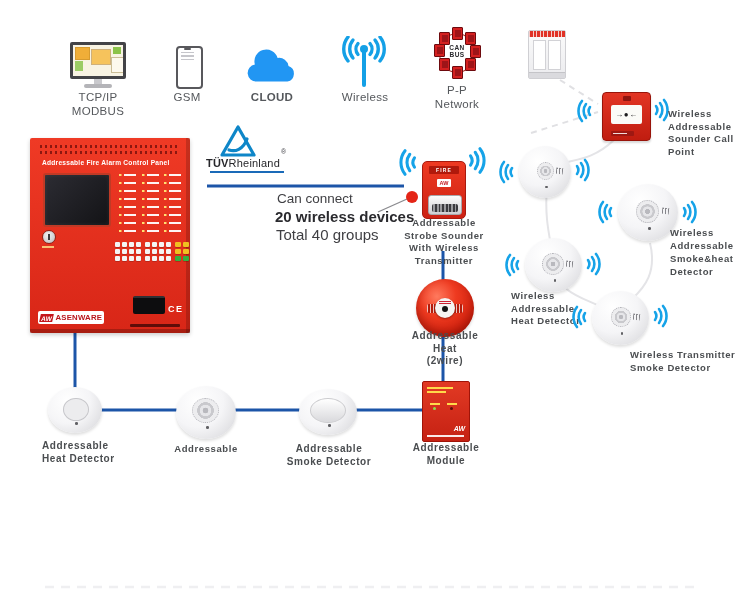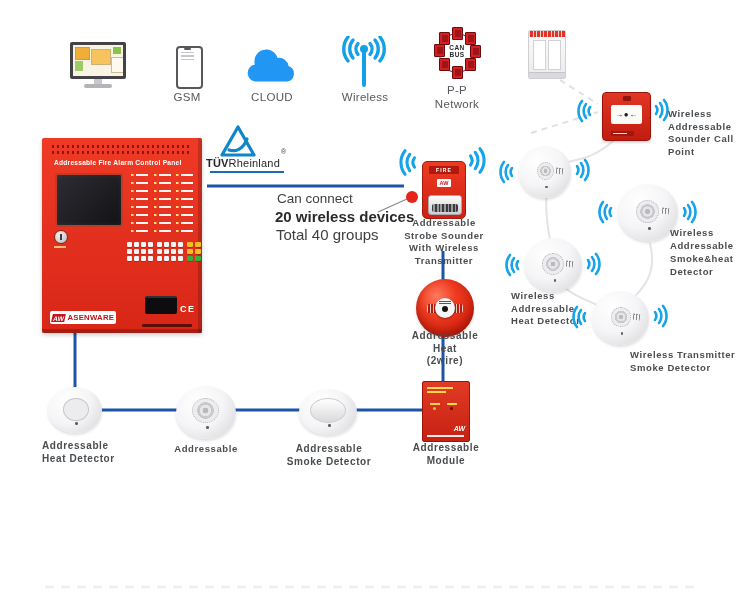--- a/index.html
+++ b/index.html
@@ -38,21 +38,21 @@
   .rep-top{position:absolute;left:0;top:0;right:0;height:6px;background:#e03226;
       background-image:repeating-linear-gradient(90deg,rgba(255,255,255,.75) 0 1px,transparent 1px 3.6px);}
   .rep-col{position:absolute;top:9px;width:11px;height:28px;background:#fff;border:1px solid #d2d2d6;}
   .rep-base{position:absolute;left:0;right:0;bottom:0;height:5px;background:#dadade;border-top:1px solid #c4c4c8;}
   
   .tuv-tri{left:220px;top:124px;width:36px;height:34px;}
   .tuv-text{position:absolute;left:206px;top:157px;font-size:11px;color:#26262a;letter-spacing:.2px;text-align:center;}
   .tuv-text b{font-weight:800;}
   .tuv-reg{position:absolute;left:281px;top:148px;font-size:7px;color:#44444a;}
   
-  .panel{left:42px;top:138px;width:160px;height:195px;background:linear-gradient(#ef3a25,#d82617);border-radius:2px;
+  .panel{left:30px;top:138px;width:160px;height:195px;background:linear-gradient(#ef3a25,#d82617);border-radius:2px;
          box-shadow:0 2px 4px rgba(0,0,0,.2);}
   .panel::before{content:"";position:absolute;right:0;top:0;width:4px;height:100%;background:rgba(0,0,0,.17);}
   .panel::after{content:"";position:absolute;left:0;bottom:0;width:100%;height:4px;background:rgba(0,0,0,.22);}
   .vents{position:absolute;left:10px;width:140px;height:3px;
          background:repeating-linear-gradient(90deg,#8c1710 0 2px,transparent 2px 5px);}
   .ptitle{position:absolute;left:12px;top:21px;width:145px;color:#fff;font-size:6.6px;font-weight:bold;letter-spacing:.25px;}
   .pscreen{position:absolute;left:13px;top:35px;width:64px;height:50px;background:linear-gradient(135deg,#2c2c33,#131316);
            border:2px solid #c03a26;border-radius:3px;box-shadow:inset 0 0 5px rgba(255,255,255,.07);}
   .ind{position:absolute;left:89px;top:34px;display:flex;gap:3.5px;}
   .ind-col{width:19px;height:62px;
@@ -166,28 +166,32 @@
     <div class="mon-screen">
       <i class="mon-r1"></i>
         <i class="mon-r2"></i>
         <i class="mon-r3"></i>
         <i class="mon-r4"></i>
         <i class="mon-r5"></i>
     </div>
     <div class="mon-neck"></div>
       <div class="mon-base"></div>
   </div>
+  <div class="lbl" style="left:58px;top:91px;width:80px;">
+    <div>TCP/IP</div>
+      <div>MODBUS</div>
+  </div>
 
   <div class="abs icon-phone"></div>
   <div class="lbl" style="left:157px;top:91px;width:60px;">GSM</div>
 
   <svg class="abs icon-cloud" viewBox="0 0 58 38">
     <path d="M44.5 35.5h-31a8.5 8.5 0 0 1-1.6-16.9A11.8 11.8 0 0 1 34.6 12a9.3 9.3 0 0 1 10.9 8.1 8 8 0 0 1-1 15.4z" fill="#2196f3"></path>
   </svg>
-  <div class="lbl" style="left:242px;top:91px;width:60px;">CLOUD</div>
+  <div class="lbl" style="left:242px;top:91px;width:60px;font-weight:bold;">CLOUD</div>
 
   <svg class="abs icon-antenna" viewBox="0 0 50 52" fill="none" stroke="#14a0e6" stroke-width="3.4" stroke-linecap="round">
     <circle cx="25" cy="13" r="4" fill="#14a0e6" stroke="none"></circle>
     <path d="M25,16 V49" stroke-width="4"></path>
     <path d="M19,7.5 A8.6,8.6 0 0 0 19,18.5"></path>
     <path d="M14,4 A14,14 0 0 0 14,22"></path>
     <path d="M9,1 A19,19 0 0 0 9,25"></path>
     <path d="M31,7.5 A8.6,8.6 0 0 1 31,18.5"></path>
     <path d="M36,4 A14,14 0 0 1 36,22"></path>
     <path d="M41,1 A19,19 0 0 1 41,25"></path>

